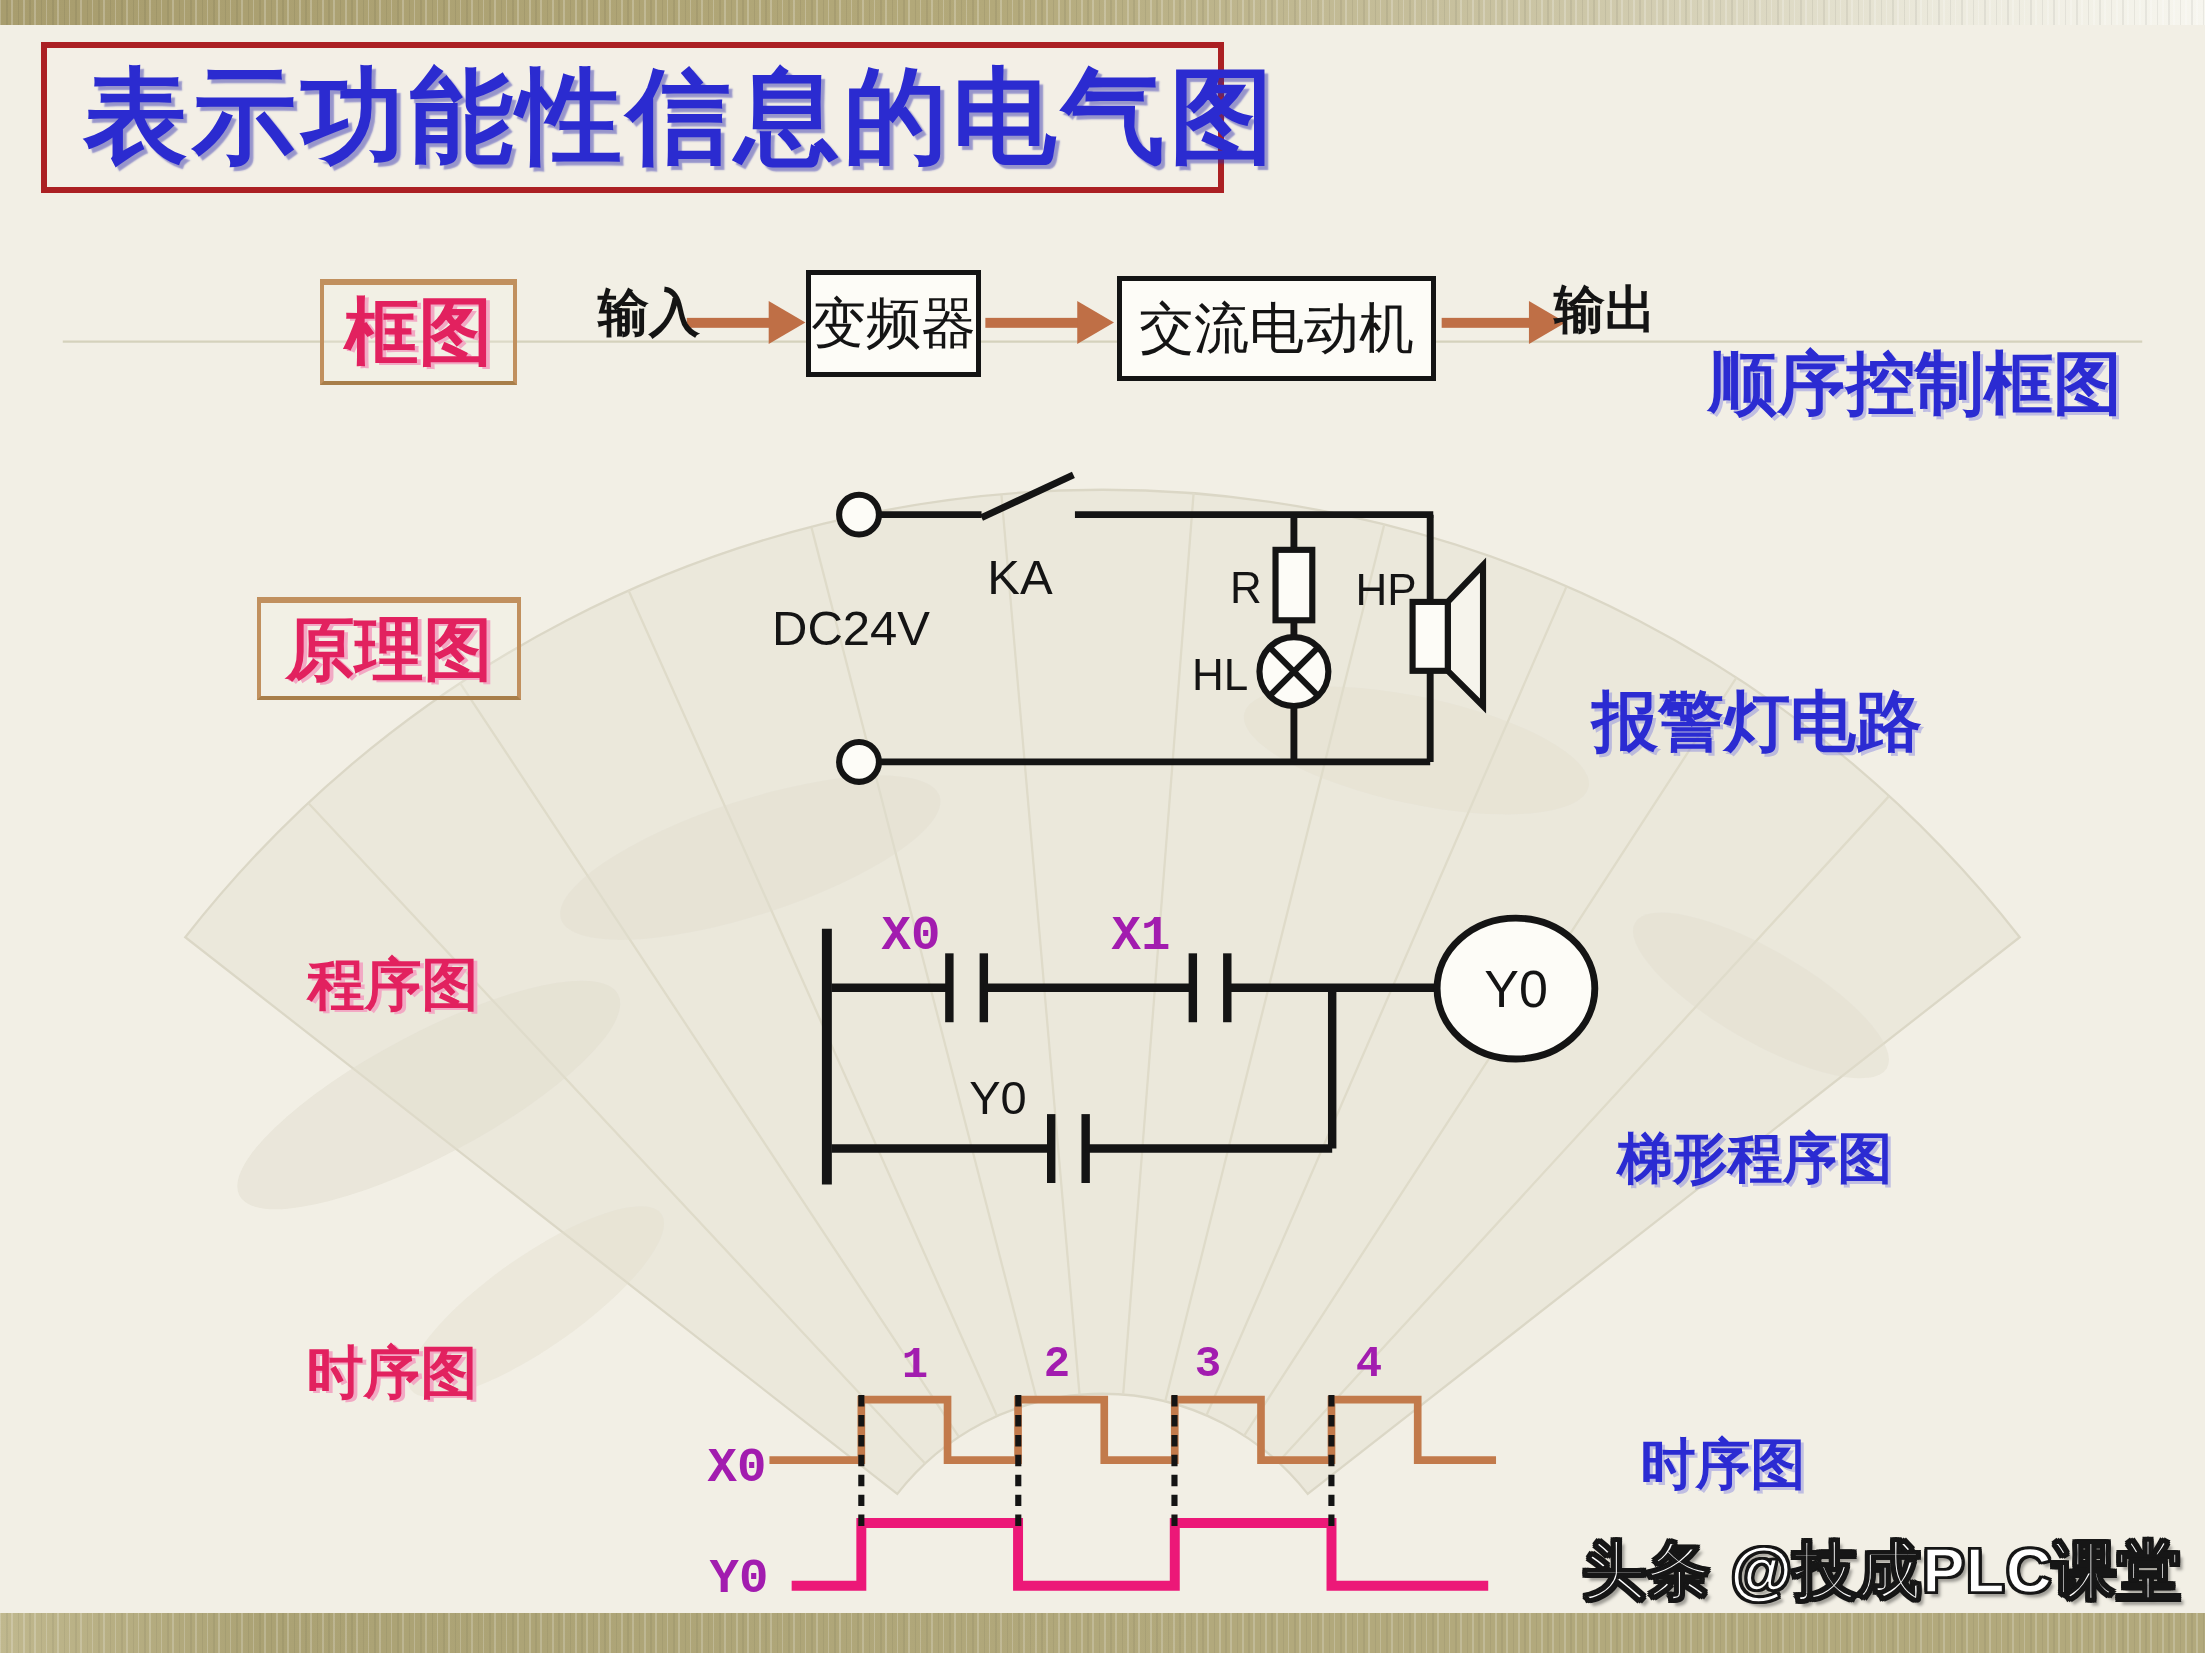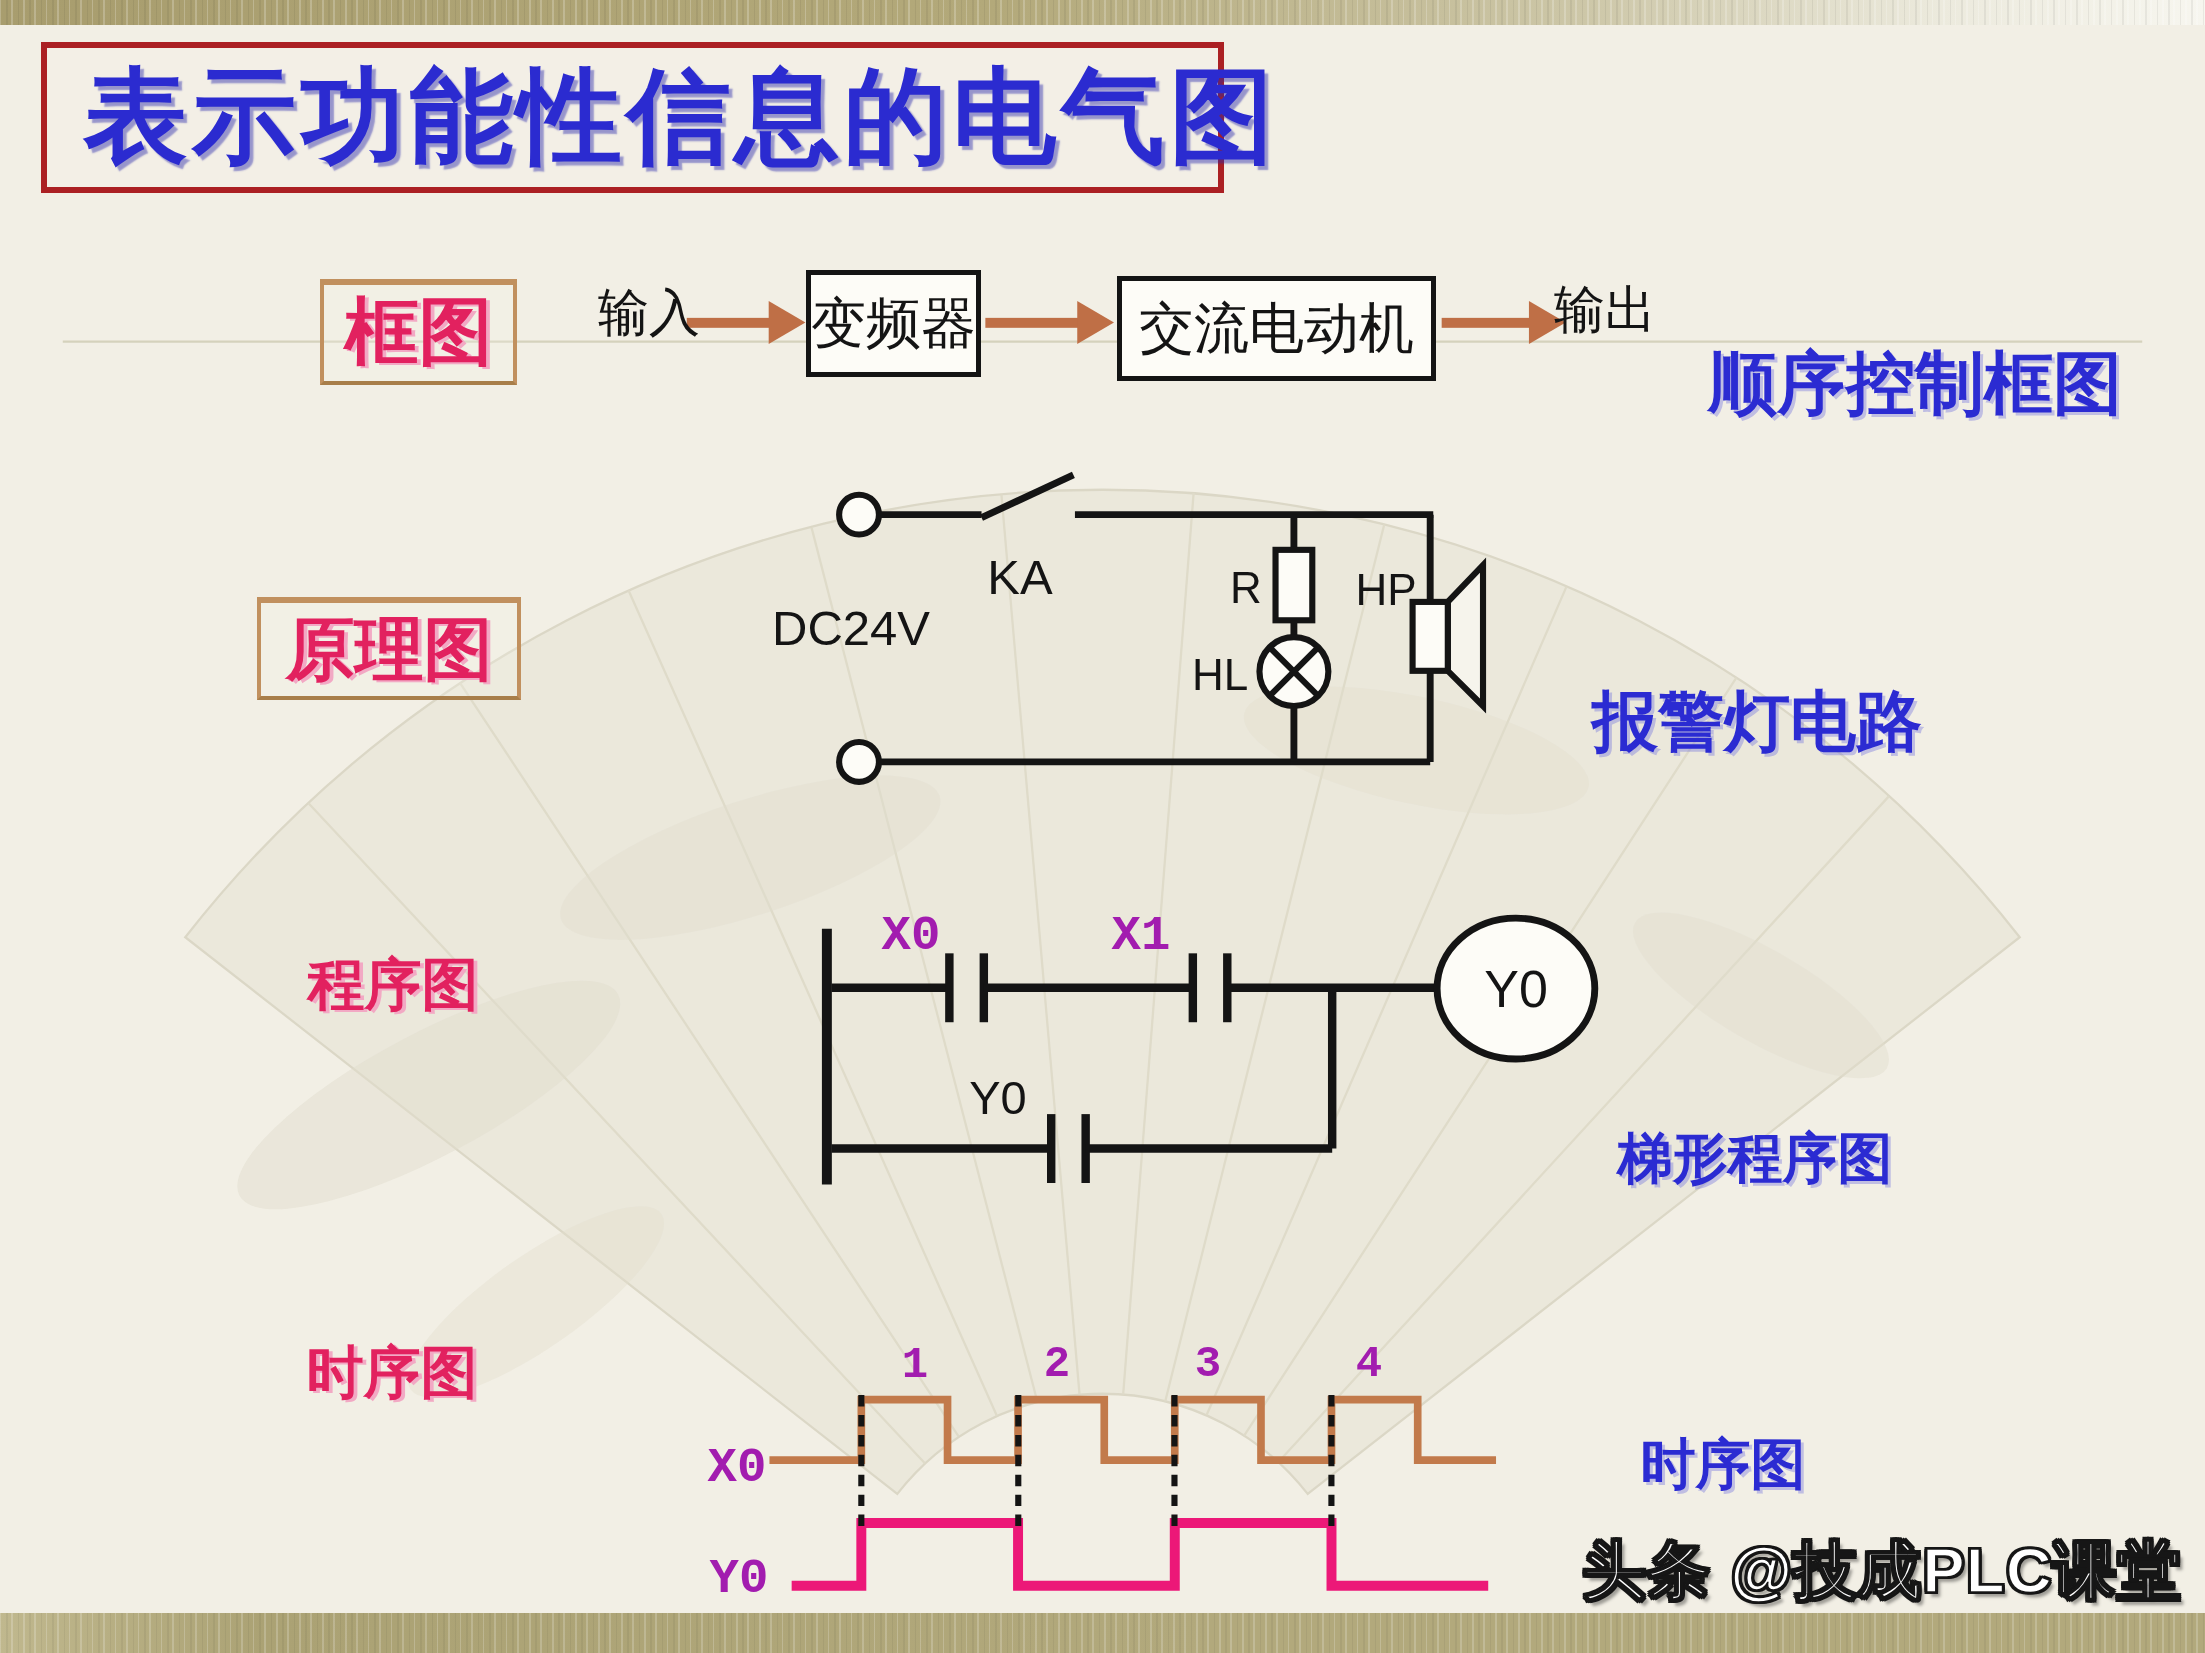--- a/index.html
+++ b/index.html
@@ -50,21 +50,21 @@
   }
   .blackbox{
     position:absolute;border:5.4px solid #141414;background:#fdfcf7;box-sizing:border-box;
     display:flex;align-items:center;justify-content:center;
   }
   .blackbox span{
     font-family:"Liberation Serif","DejaVu Serif",serif;color:#141414;font-size:55px;white-space:nowrap;
   }
   .stack{
     position:absolute;transform:translate(-50%,-50%);
-    font-weight:400;color:#141414;font-size:51px;line-height:58px;text-align:center;
+    font-weight:700;color:#141414;font-size:51px;line-height:58px;text-align:center;
   }
   .circ-lbl{position:absolute;transform:translate(-50%,-50%);color:#141414;white-space:nowrap;line-height:1;}
   .serifbold{font-family:Liberation Mono, monospace;font-weight:700;color:#a21caf;}
   .watermark{
     position:absolute;right:23px;top:1571px;transform:translateY(-50%);
     font-size:63px;font-weight:700;color:#ffffff;letter-spacing:1.5px;white-space:nowrap;
     -webkit-text-stroke:1.5px #161616;
     text-shadow:2.3px 0 0 #161616,-2.3px 0 0 #161616,0 2.3px 0 #161616,0 -2.3px 0 #161616,
                 2.3px 2.3px 0 #161616,-2.3px 2.3px 0 #161616,2.3px -2.3px 0 #161616,-2.3px -2.3px 0 #161616,4.6px 4.6px 3.1px rgba(0,0,0,.35);
   }

